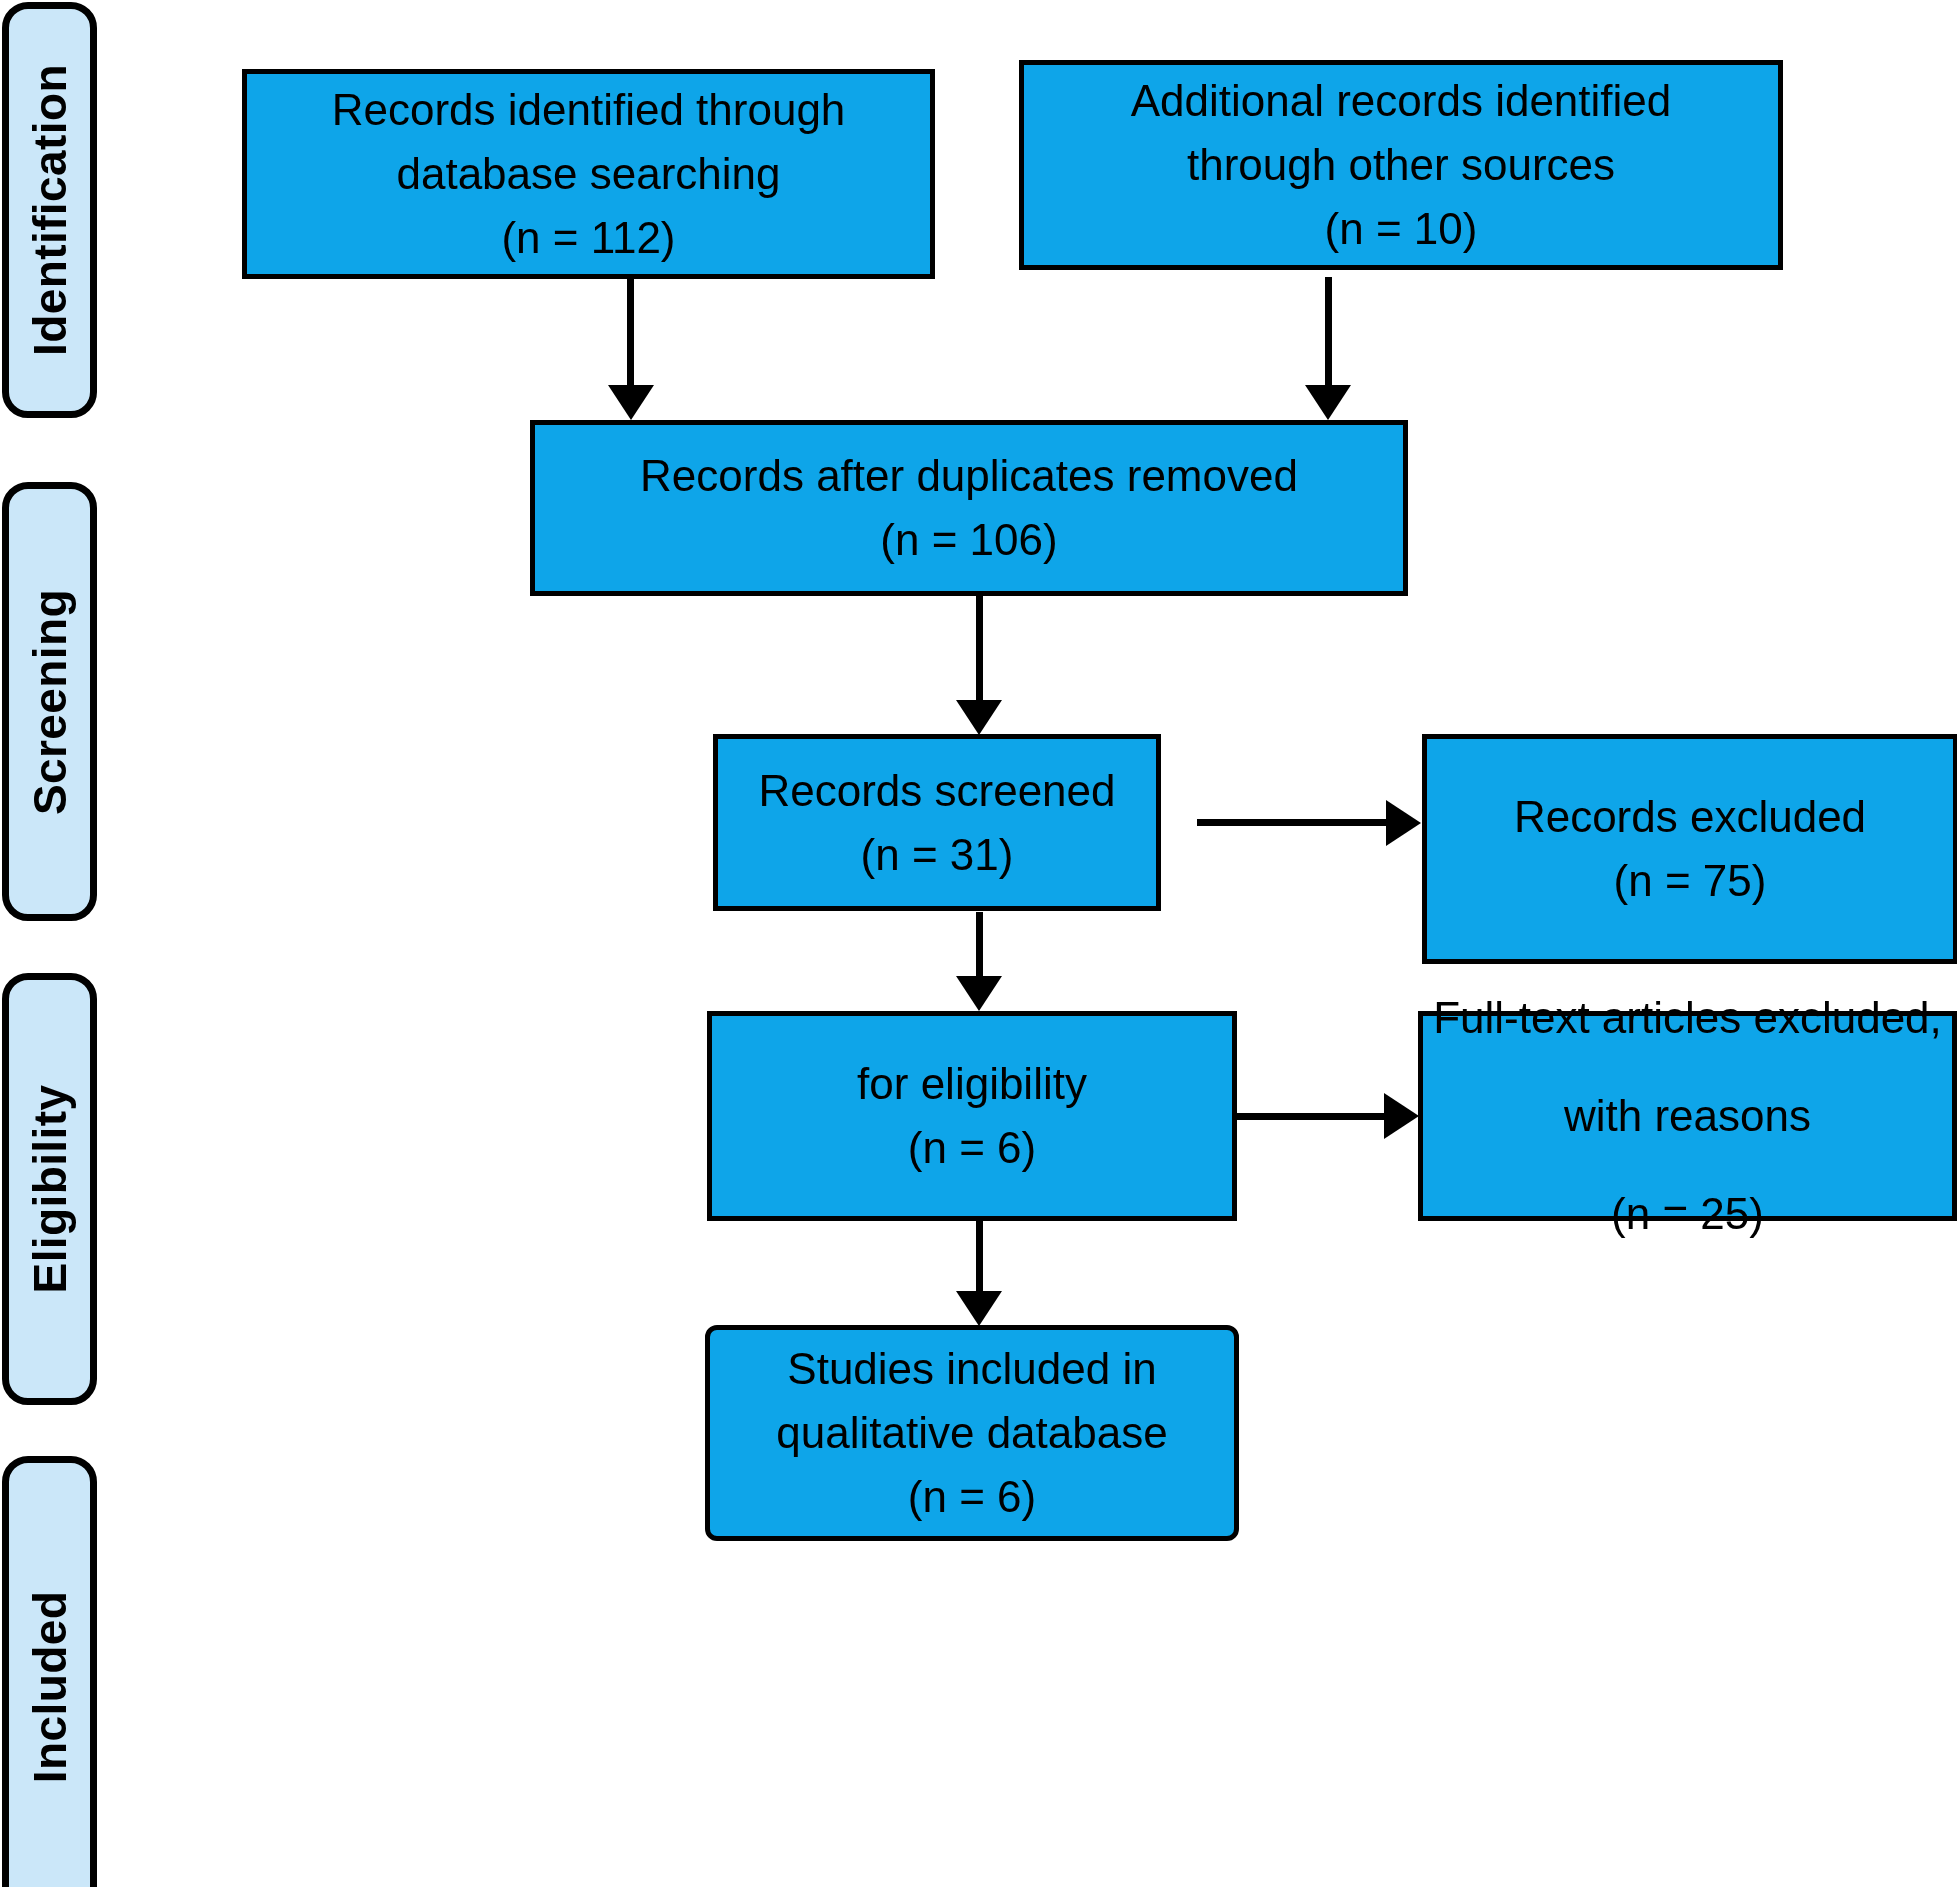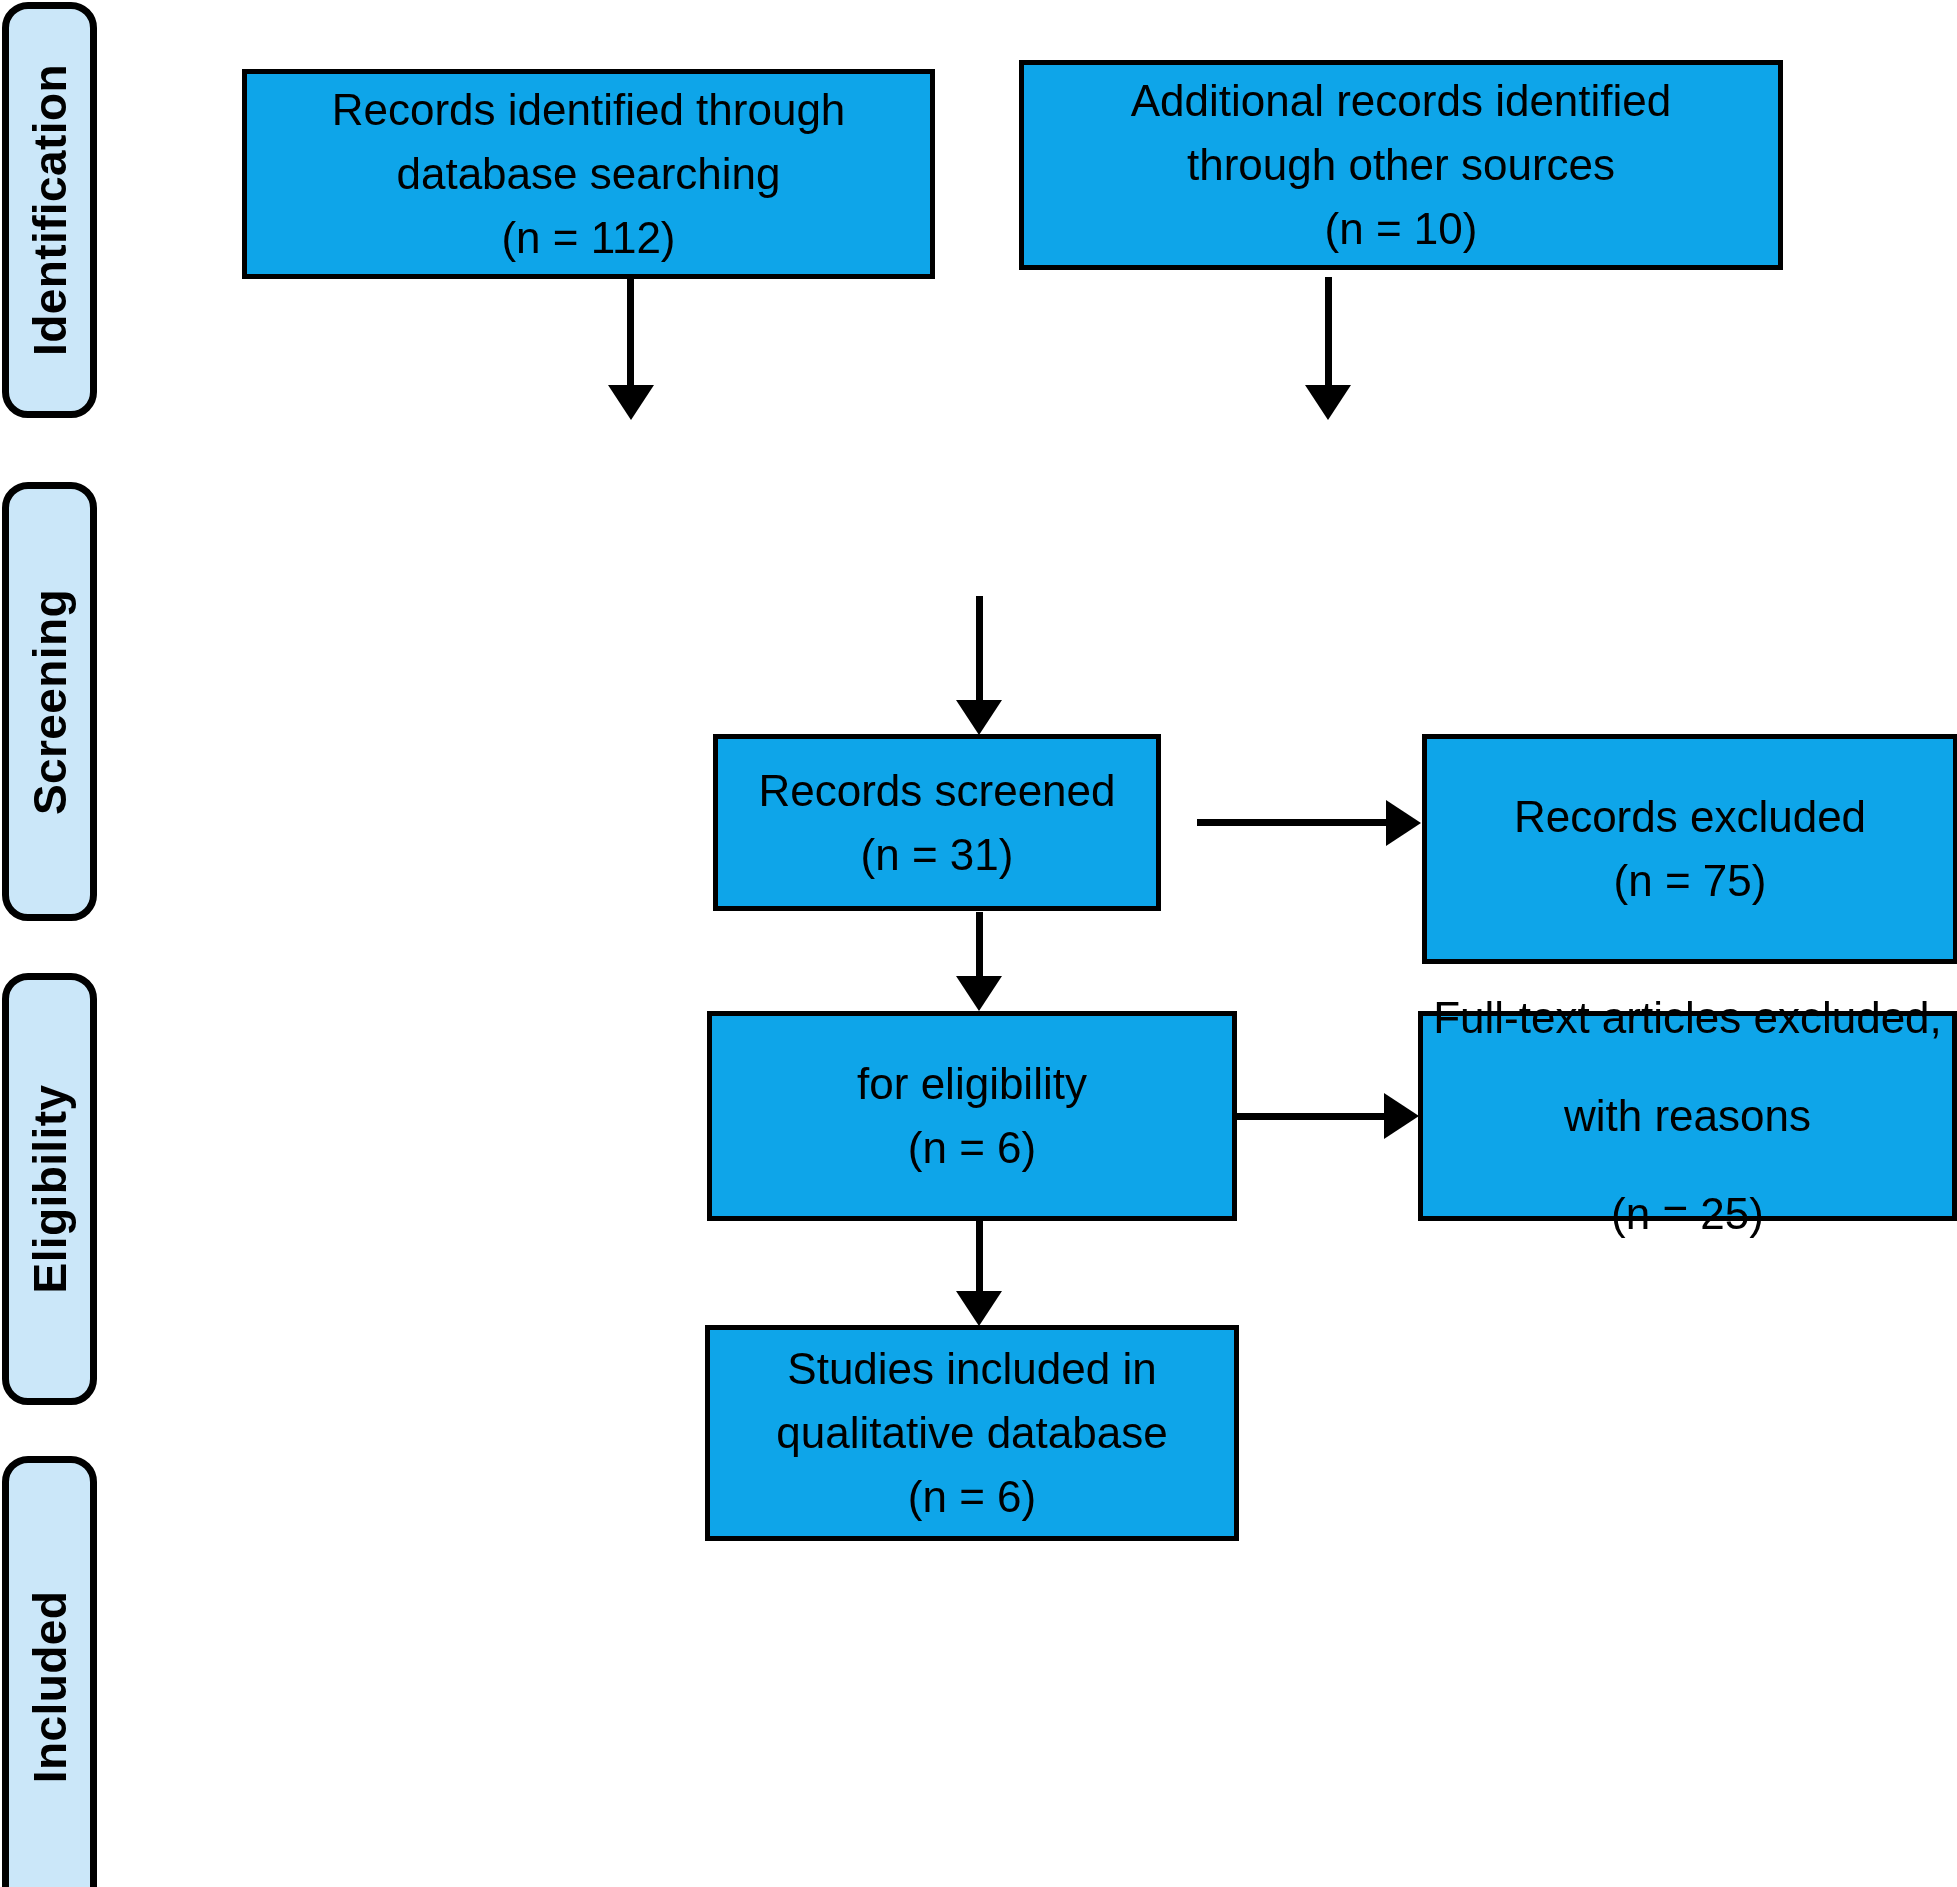--- a/index.html
+++ b/index.html
@@ -116,20 +116,24 @@
     <div class="line">through other sources</div>
     <div class="line">(n = 10)</div>
   </div>
 
   <div class="v-line" style="left:627px; top:277px; width:7px; height:113px;"></div>
   <div class="arrow-down" style="left:608px; top:385px;"></div>
 
   <div class="v-line" style="left:1325px; top:277px; width:7px; height:113px;"></div>
   <div class="arrow-down" style="left:1305px; top:385px;"></div>
 
+  <div class="flow-box" style="left:530px; top:420px; width:878px; height:176px;">
+    <div class="line">Records after duplicates removed</div>
+    <div class="line">(n = 106)</div>
+  </div>
 
   <div class="v-line" style="left:976px; top:596px; width:7px; height:109px;"></div>
   <div class="arrow-down" style="left:956px; top:700px;"></div>
 
   <div class="flow-box" style="left:713px; top:734px; width:448px; height:177px;">
     <div class="line">Records screened</div>
     <div class="line">(n = 31)</div>
   </div>
 
   <div class="flow-box" style="left:1422px; top:734px; width:536px; height:230px;">
@@ -153,20 +157,20 @@
     <div class="line">with reasons</div>
     <div class="line">(n = 25)</div>
   </div>
 
   <div class="h-line" style="left:1237px; top:1113px; width:150px; height:7px;"></div>
   <div class="arrow-right" style="left:1384px; top:1093px;"></div>
 
   <div class="v-line" style="left:976px; top:1221px; width:7px; height:74px;"></div>
   <div class="arrow-down" style="left:956px; top:1291px;"></div>
 
-  <div class="flow-box" style="left:705px; top:1325px; width:534px; height:216px;">
+  <div class="flow-box" style="left:705px; top:1325px; width:534px; height:216px;border-radius:12px;">
     <div class="line">Studies included in</div>
     <div class="line">qualitative database</div>
     <div class="line">(n = 6)</div>
   </div>
 
 </div>
 
 
 </body></html>

